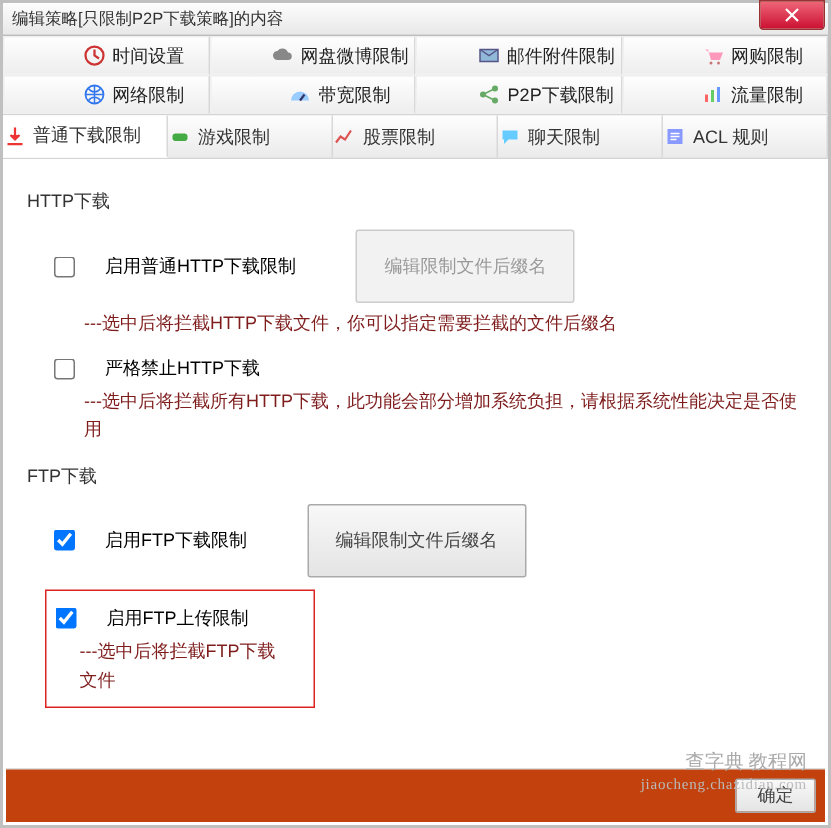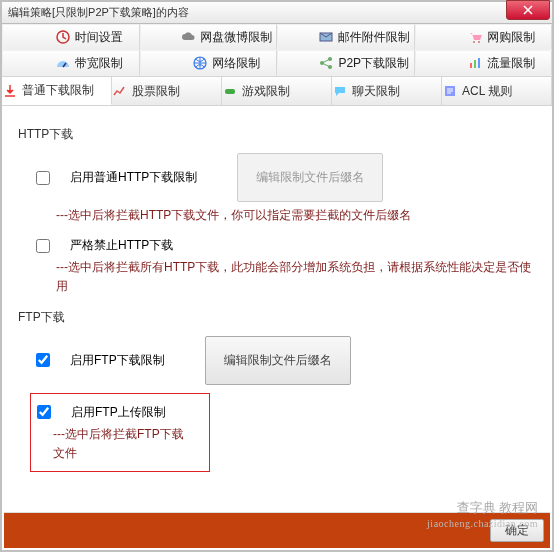--- a/index.html
+++ b/index.html
@@ -90,34 +90,34 @@
               <circle cx="12" cy="13" r="1" fill="#c77"></circle>
             </svg>
           </span>
         <span>网购限制</span>
       </div>
     </div>
     <div class="toolbar-row">
       <div class="tb-btn">
         <span class="tb-icon">
             <svg viewBox="0 0 16 16">
+              <circle cx="8" cy="8" r="6" class="ic-net" stroke-width="1.2"></circle>
+              <path d="M2 8h12M8 2v12M4 4c2 3 6 3 8 0M4 12c2-3 6-3 8 0" class="ic-net" stroke-width="1"></path>
+            </svg>
+          </span>
+        <span>网络限制</span>
+      </div>
+      <div class="tb-btn">
+        <span class="tb-icon">
+            <svg viewBox="0 0 16 16">
               <path class="ic-speed" d="M2 12a6 6 0 0112 0z"></path>
               <path d="M8 12l3-4" stroke="#336" stroke-width="1.5"></path>
             </svg>
           </span>
         <span>带宽限制</span>
-      </div>
-      <div class="tb-btn">
-        <span class="tb-icon">
-            <svg viewBox="0 0 16 16">
-              <circle cx="8" cy="8" r="6" class="ic-net" stroke-width="1.2"></circle>
-              <path d="M2 8h12M8 2v12M4 4c2 3 6 3 8 0M4 12c2-3 6-3 8 0" class="ic-net" stroke-width="1"></path>
-            </svg>
-          </span>
-        <span>网络限制</span>
       </div>
       <div class="tb-btn">
         <span class="tb-icon">
             <svg viewBox="0 0 16 16">
               <circle cx="4" cy="8" r="2" class="ic-p2p"></circle>
               <circle cx="12" cy="4" r="2" class="ic-p2p"></circle>
               <circle cx="12" cy="12" r="2" class="ic-p2p"></circle>
               <path d="M4 8l8-4M4 8l8 4" stroke="#6a6"></path>
             </svg>
           </span>
@@ -141,32 +141,32 @@
       <span class="tb-icon">
           <svg viewBox="0 0 16 16">
             <path class="ic-down" d="M8 2v8m-3-3l3 3 3-3M3 13h10" stroke="#e33" stroke-width="1.5" fill="none"></path>
           </svg>
         </span>
       <span>普通下载限制</span>
     </div>
     <div class="tab">
       <span class="tb-icon">
           <svg viewBox="0 0 16 16">
+            <rect x="3" y="6" width="10" height="5" rx="2" class="ic-game"></rect>
+          </svg>
+        </span>
+      <span>游戏限制</span>
+    </div>
+    <div class="tab">
+      <span class="tb-icon">
+          <svg viewBox="0 0 16 16">
             <path d="M2 12l3-4 3 2 4-6" stroke="#d55" fill="none" stroke-width="1.5"></path>
           </svg>
         </span>
       <span>股票限制</span>
-    </div>
-    <div class="tab">
-      <span class="tb-icon">
-          <svg viewBox="0 0 16 16">
-            <rect x="3" y="6" width="10" height="5" rx="2" class="ic-game"></rect>
-          </svg>
-        </span>
-      <span>游戏限制</span>
     </div>
     <div class="tab">
       <span class="tb-icon">
           <svg viewBox="0 0 16 16">
             <path class="ic-chat" d="M3 4h10v6H7l-3 3V10H3z"></path>
           </svg>
         </span>
       <span>聊天限制</span>
     </div>
     <div class="tab">

